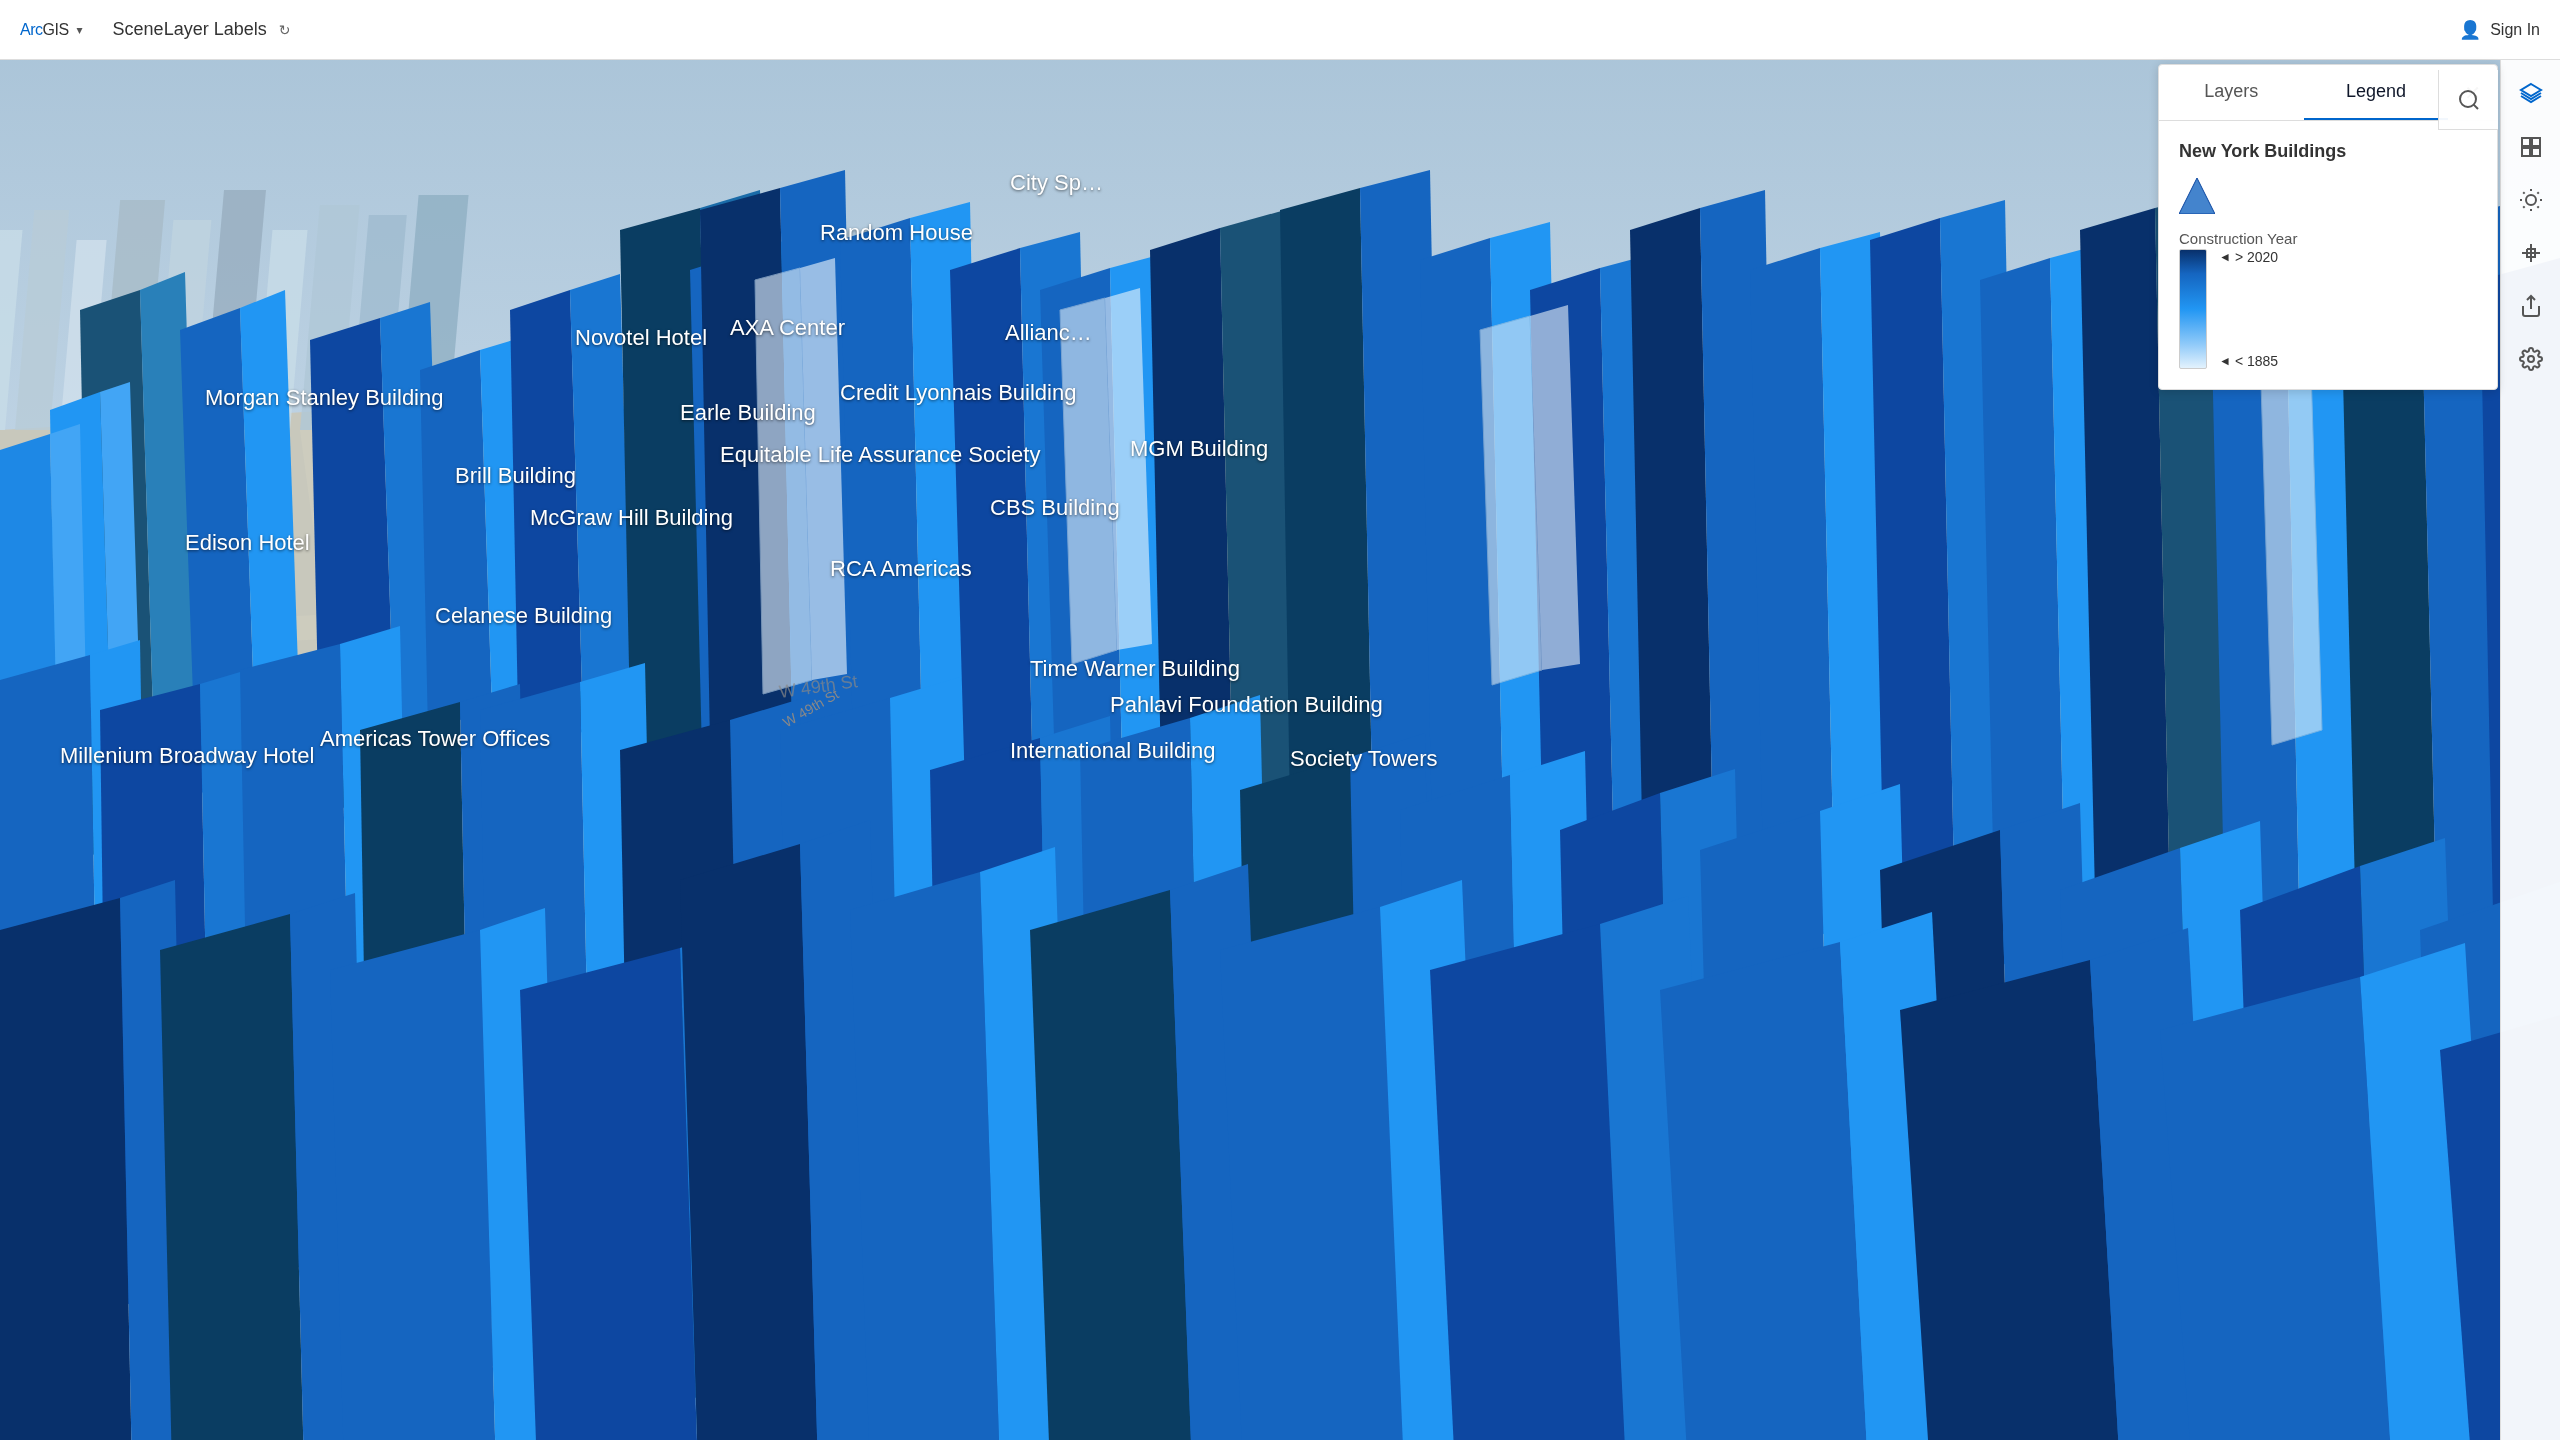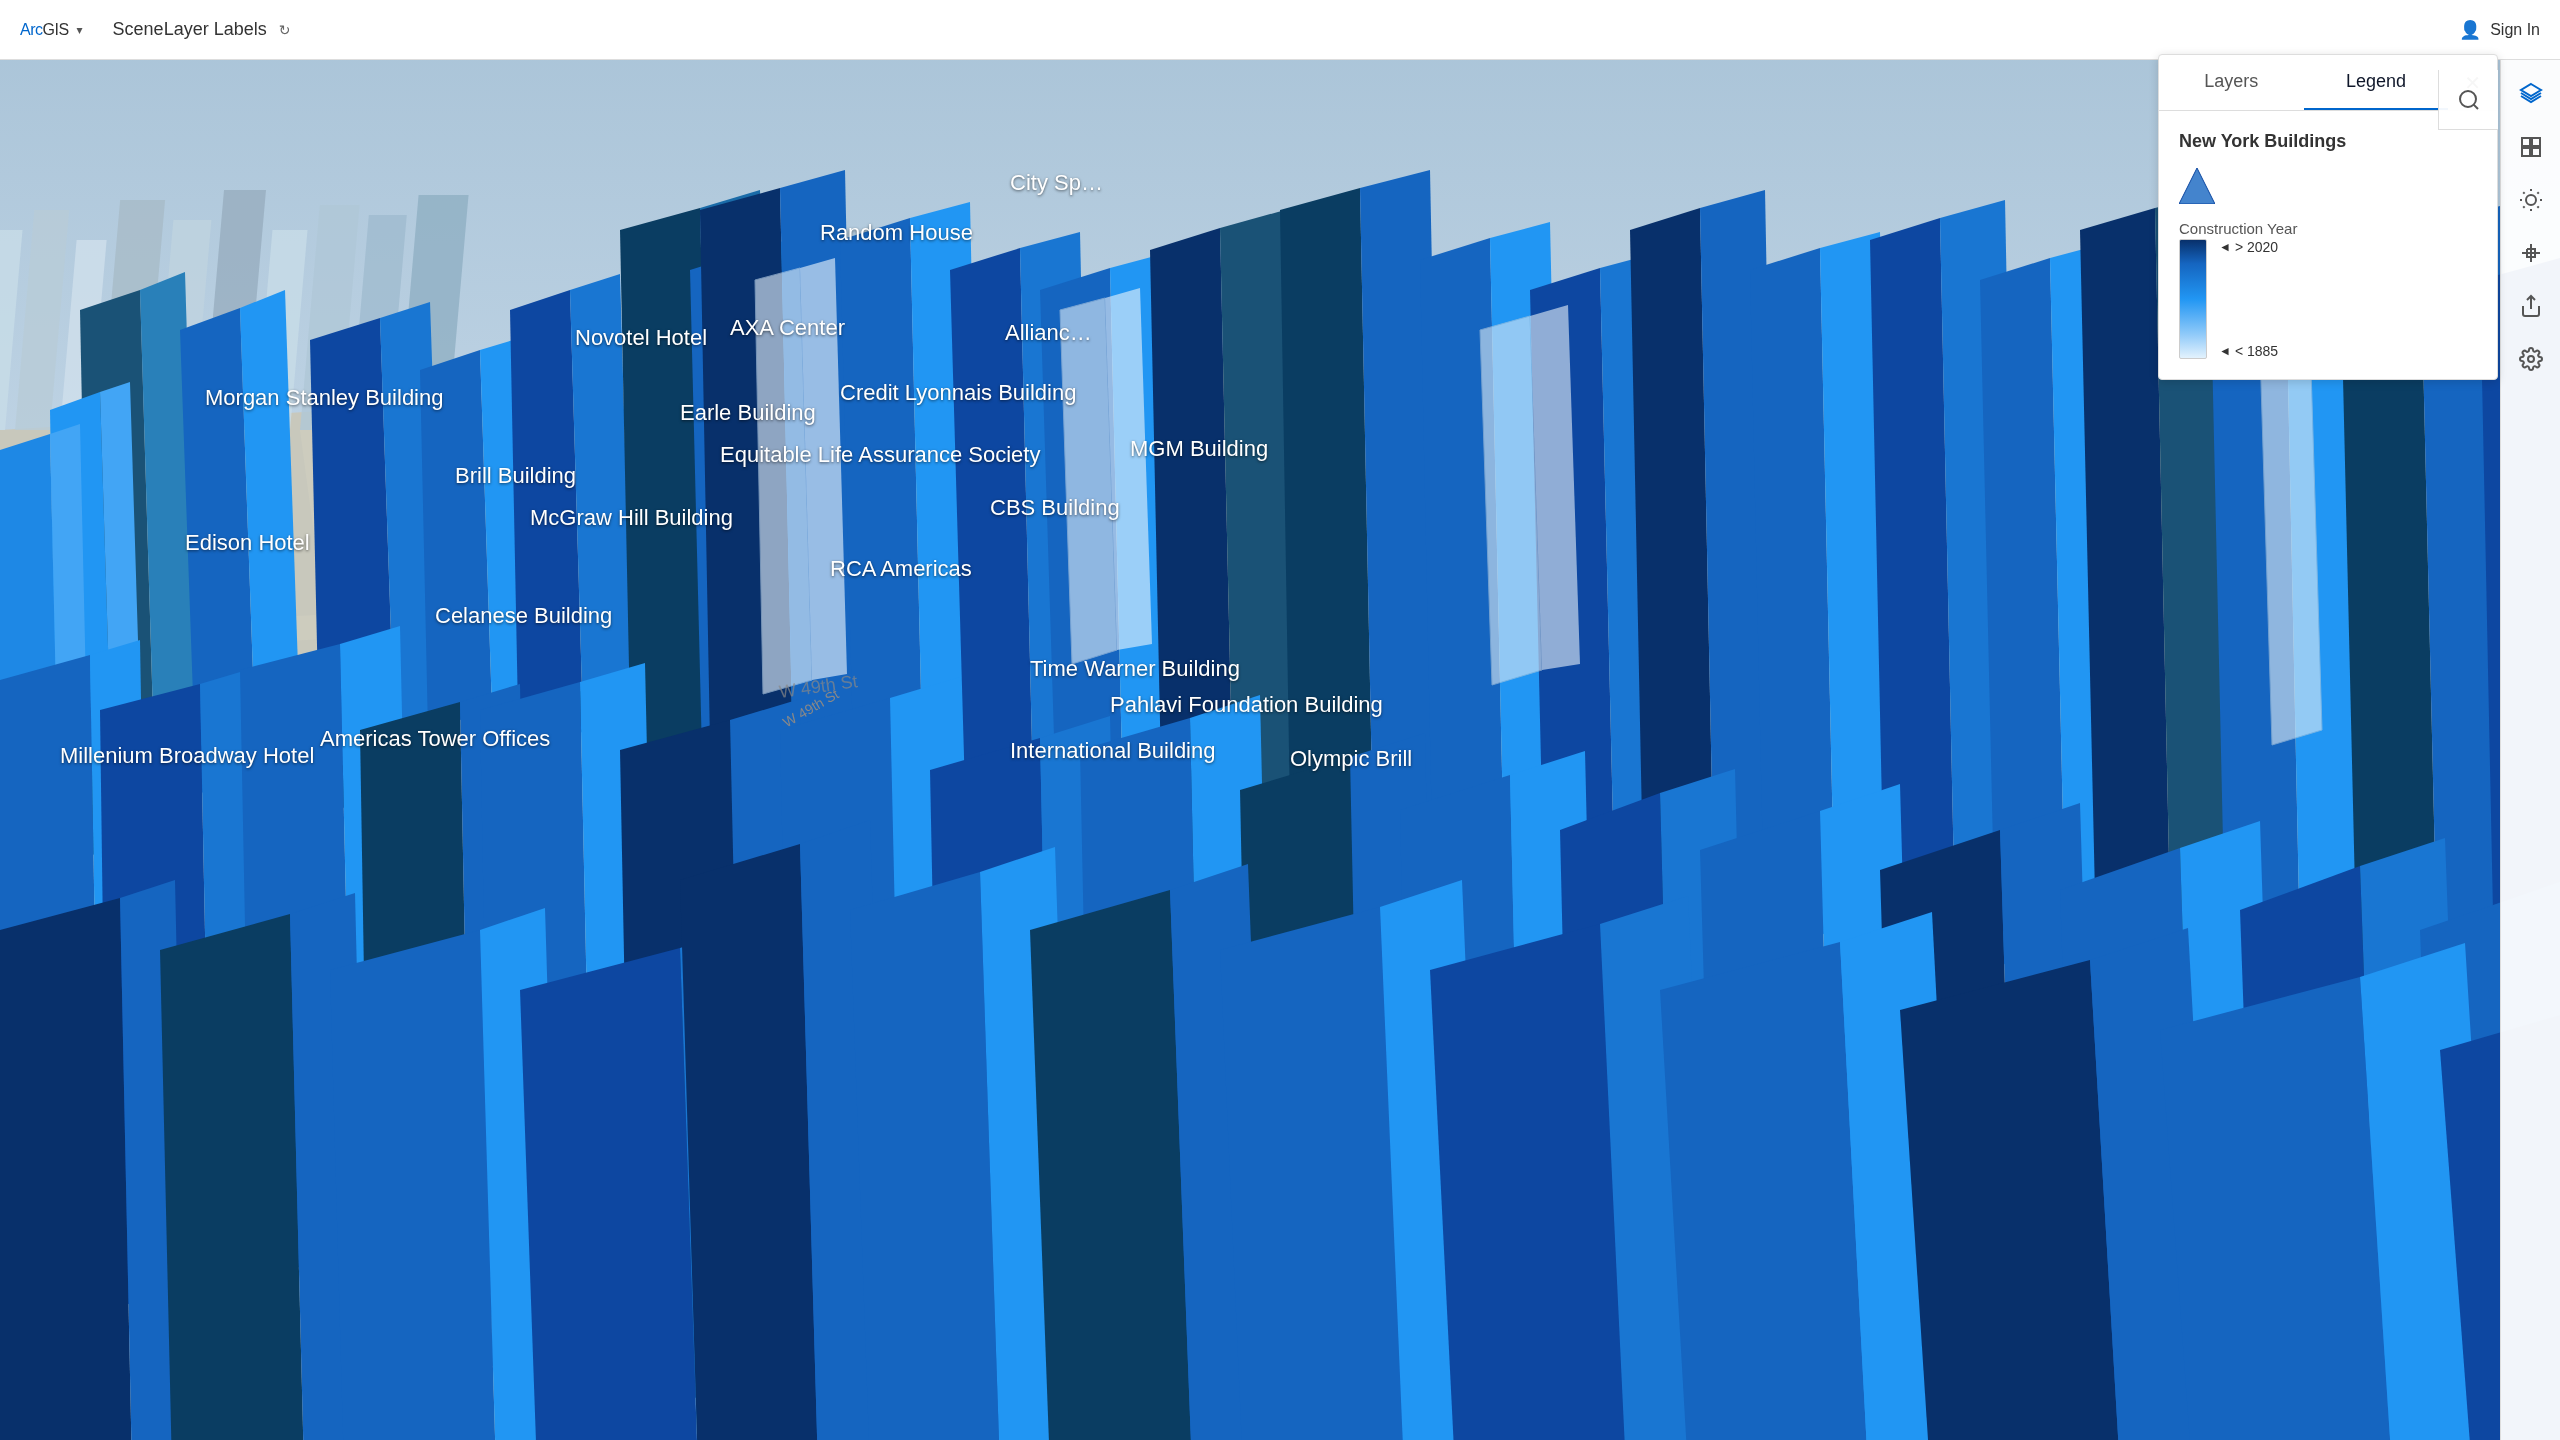--- a/index.html
+++ b/index.html
@@ -67,21 +67,21 @@
     }
     .sidebar-icon-btn {
       width: 48px; height: 48px; display: flex; align-items: center; justify-content: center;
       cursor: pointer; border-radius: 4px; font-size: 22px; color: #555;
       transition: background 0.2s;
     }
     .sidebar-icon-btn.active { color: #0066cc; }
 
     
     #panel {
-      position: absolute; top: 54px; right: 62px; width: 340px;
+      position: absolute; top: 64px; right: 62px; width: 340px;
       background: #fff; border: 1px solid #ddd; border-radius: 4px;
       box-shadow: 0 2px 10px rgba(0,0,0,0.15); z-index: 300;
     }
     #panel-tabs {
       display: flex; border-bottom: 1px solid #ddd; align-items: center;
     }
     .panel-tab {
       flex: 1; padding: 16px 0; text-align: center; font-size: 18px;
       cursor: pointer; color: #555; border-bottom: 2px solid transparent;
     }
@@ -424,21 +424,21 @@
     <div class="building-label" style="top: 376px; left: 1130px" data-interactable="false">MGM Building</div>
     <div class="building-label" style="top: 403px; left: 455px" data-interactable="false">Brill Building</div>
     <div class="building-label" style="top: 445px; left: 530px" data-interactable="false">McGraw Hill Building</div>
     <div class="building-label" style="top: 435px; left: 990px" data-interactable="false">CBS Building</div>
     <div class="building-label" style="top: 470px; left: 185px" data-interactable="false">Edison Hotel</div>
     <div class="building-label" style="top: 496px; left: 830px" data-interactable="false">RCA Americas</div>
     <div class="building-label" style="top: 543px; left: 435px" data-interactable="false">Celanese Building</div>
     <div class="building-label" style="top: 596px; left: 1030px" data-interactable="false">Time Warner Building</div>
     <div class="building-label" style="top: 632px; left: 1110px" data-interactable="false">Pahlavi Foundation Building</div>
     <div class="building-label" style="top: 678px; left: 1010px" data-interactable="false">International Building</div>
-    <div class="building-label" style="top: 686px; left: 1290px" data-interactable="false">Olympic Brill</div>
+    <div class="building-label" style="top: 686px; left: 1290px" data-interactable="false">Society Towers</div>
     <div class="building-label" style="top: 666px; left: 320px" data-interactable="false">Americas Tower Offices</div>
     <div class="building-label" style="top: 683px; left: 60px" data-interactable="false">Millenium Broadway Hotel</div>
 
     <div class="road-label" style="top: 640px; left: 780px" data-interactable="false">W 49th St</div>
   </div>
 </div>
 
 <div id="sidebar-right" data-interactable="false">
   <div class="sidebar-icon-btn active" data-interactable="true" title="Layers">
     <svg width="24" height="24" viewBox="0 0 24 24" fill="none" stroke="#0066cc" stroke-width="2">

